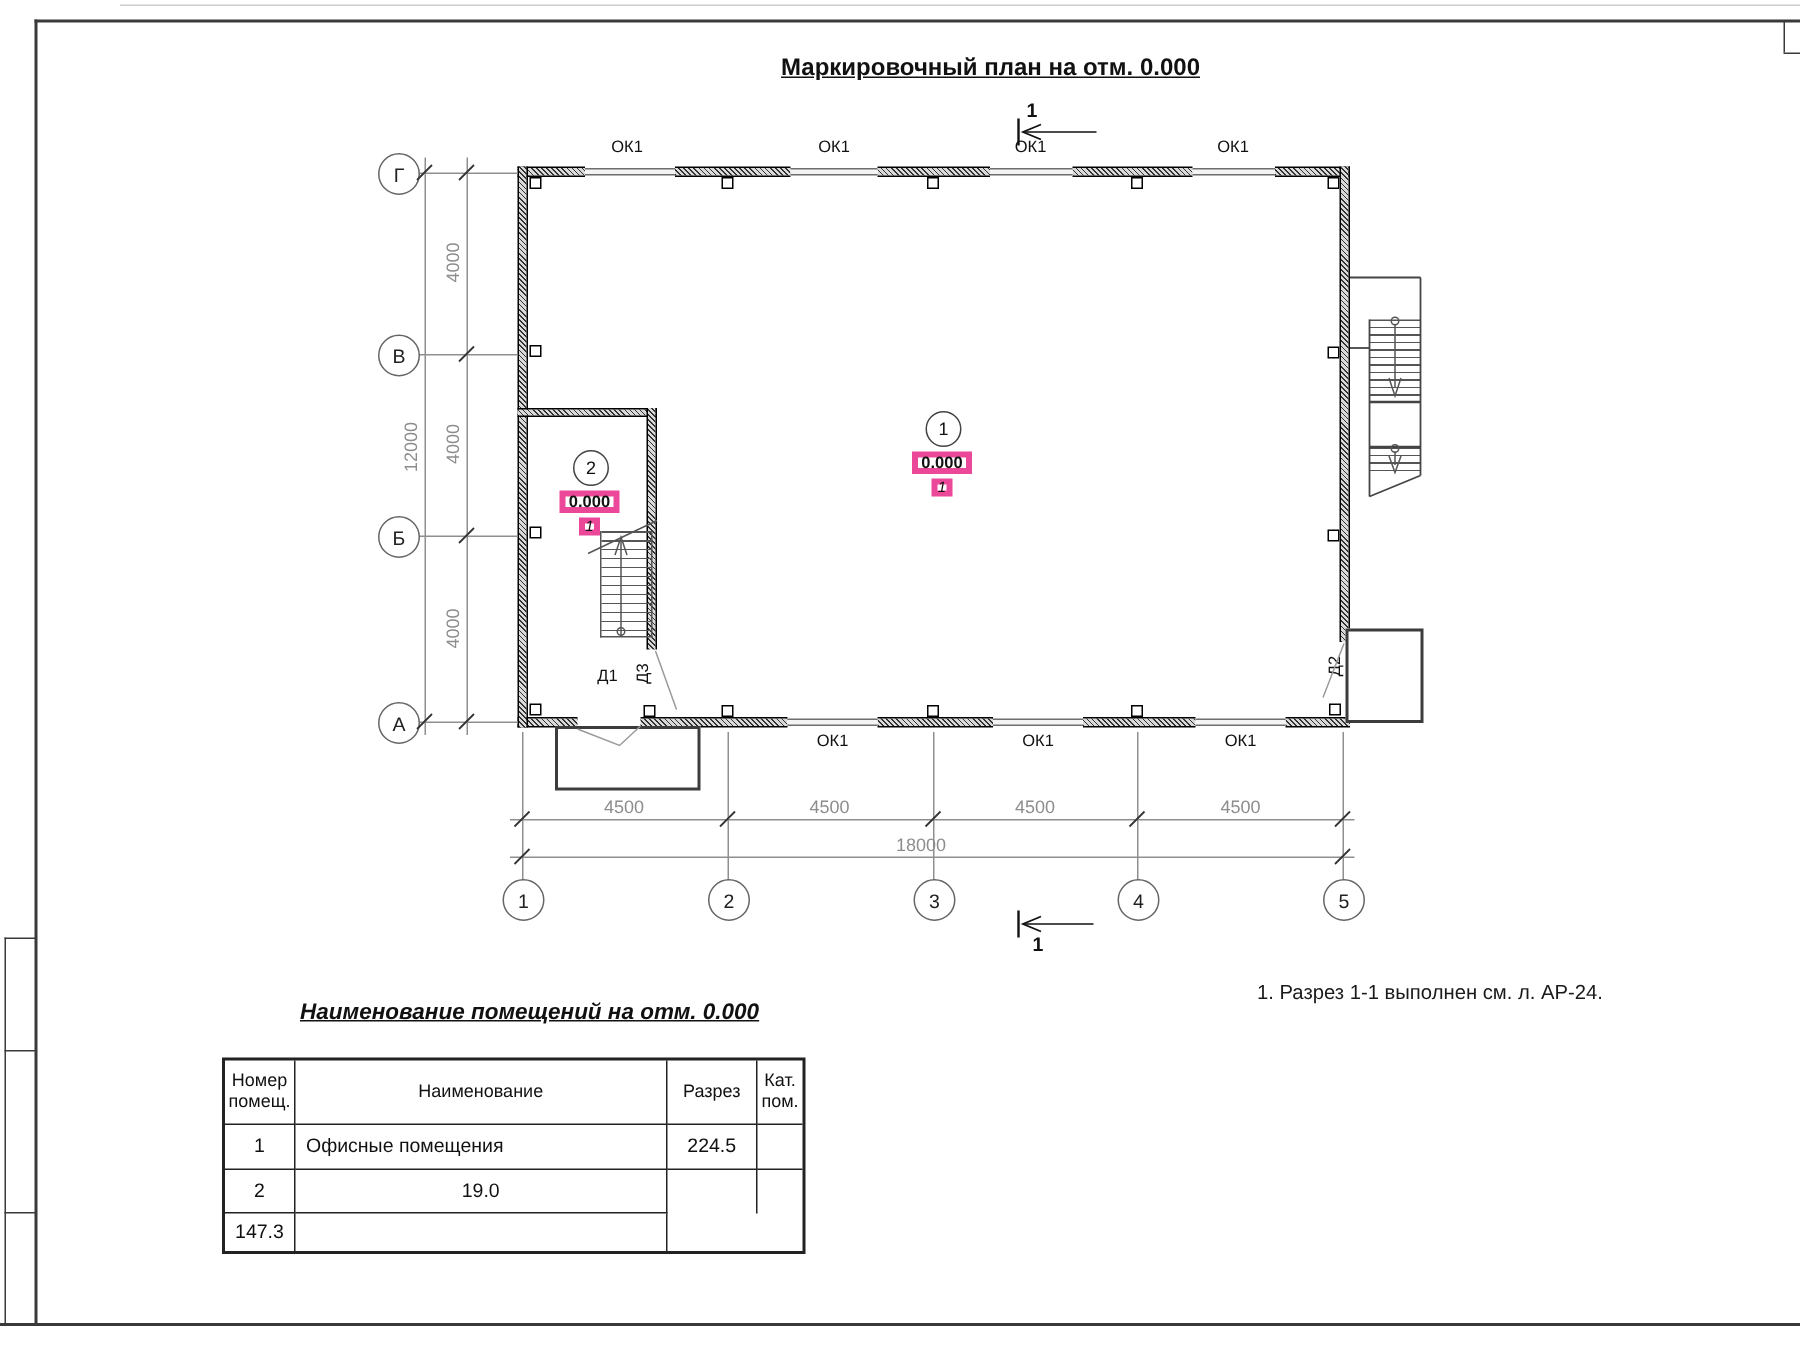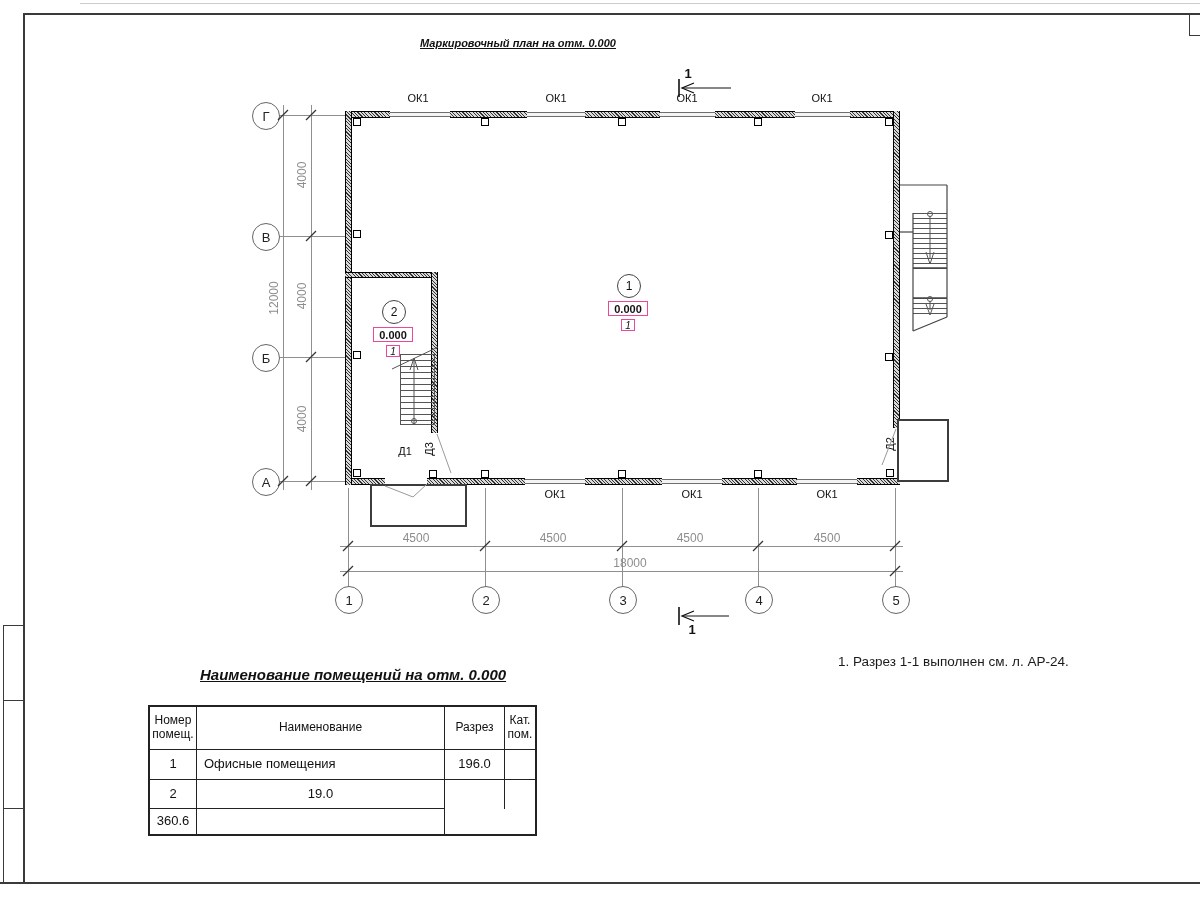--- a/index.html
+++ b/index.html
@@ -15,29 +15,29 @@
   .pier{position:absolute;width:8px;height:8px;box-sizing:border-box;border:1px solid #000;background:#fff;}
   
   .hl{position:absolute;height:1px;background:#8f8f8f;}
   .vl{position:absolute;width:1px;background:#8f8f8f;}
   .frameln{background:#3a3a3a;}
   
   .acirc{position:absolute;width:26px;height:26px;border:1px solid #666;border-radius:50%;background:#fff;
          display:flex;align-items:center;justify-content:center;font-size:13px;color:#222;}
   .rcirc{position:absolute;width:22px;height:22px;border:1px solid #444;border-radius:50%;background:#fff;
          display:flex;align-items:center;justify-content:center;font-size:12px;color:#111;}
-  .box{position:absolute;box-sizing:border-box;border:1px solid #ec4899;background:#fff;
+  .box{position:absolute;box-sizing:border-box;border:4px solid #ec4899;background:#fff;
        display:flex;align-items:center;justify-content:center;}
   .dimt{position:absolute;color:#8d8d8d;font-size:12px;text-align:center;width:60px;height:14px;line-height:14px;}
   .rot{transform:rotate(-90deg);}
   .lbl{position:absolute;color:#111;font-size:11px;text-align:center;}
   .porch{position:absolute;box-sizing:border-box;border:2px solid #3c3c3c;background:#fff;}
   .treads{position:absolute;background:repeating-linear-gradient(to bottom,#555 0,#555 1px,transparent 1px,transparent 6px);}
   .treads5{position:absolute;background:repeating-linear-gradient(to bottom,#555 0,#555 1px,transparent 1px,transparent 5px);}
-  .title{position:absolute;font-size:11px;font-style:italic;font-weight:700;text-decoration:underline;text-align:left;}
+  .title{position:absolute;font-size:16px;font-weight:700;text-decoration:underline;text-align:right;}
   .stitle{position:absolute;font-size:15px;font-style:italic;font-weight:700;text-decoration:underline;}
   .note{position:absolute;font-size:13.5px;color:#1a1a1a;}
   .secnum{position:absolute;font-size:13px;font-weight:700;text-align:center;width:16px;}
   
   .tbl{position:absolute;left:148px;top:705px;display:grid;grid-template-columns:47px 248px 60px 30px;
        grid-template-rows:43px 30px 29px 25px;border:2px solid #222;background:#fff;font-size:13px;}
   .tbl>div{box-sizing:border-box;border-right:1px solid #222;border-bottom:1px solid #222;
            display:flex;align-items:center;justify-content:center;text-align:center;line-height:1.15;}
   .tbl>div:nth-child(4n){border-right:none;}
   .tbl>div:nth-last-child(-n+4){border-bottom:none;}
@@ -142,21 +142,21 @@
   <div class="vl" style="left:485px;top:488px;height:99px;"></div>
   <div class="vl" style="left:622px;top:488px;height:99px;"></div>
   <div class="vl" style="left:758px;top:488px;height:99px;"></div>
   <div class="vl" style="left:895px;top:488px;height:99px;"></div>
   <div class="hl" style="left:340px;top:546px;width:563px;"></div>
   <div class="hl" style="left:340px;top:571px;width:563px;"></div>
   <div class="dimt" style="left:386px;top:531px;">4500</div>
   <div class="dimt" style="left:523px;top:531px;">4500</div>
   <div class="dimt" style="left:660px;top:531px;">4500</div>
   <div class="dimt" style="left:797px;top:531px;">4500</div>
-  <div class="dimt" style="left:600px;top:556px;text-align:center;">18000</div>
+  <div class="dimt" style="left:584px;top:556px;text-align:center;">18000</div>
   <div class="acirc" style="left:335px;top:586px;">
       <span>1</span>
     </div>
   <div class="acirc" style="left:472px;top:586px;">
       <span>2</span>
     </div>
   <div class="acirc" style="left:609px;top:586px;">
       <span>3</span>
     </div>
   <div class="acirc" style="left:745px;top:586px;">
@@ -202,27 +202,27 @@
   <div class="note" style="left:838px;top:654px;">1. Разрез 1-1 выполнен см. л. АР-24.</div>
 
   <div class="stitle" style="left:200px;top:666px;">Наименование помещений на отм. 0.000</div>
   <div class="tbl">
     <div class="hd">Номер помещ.</div>
     <div class="hd">Наименование</div>
     <div class="hd">Разрез</div>
     <div class="hd">Кат. пом.</div>
     <div>1</div>
     <div class="nm">Офисные помещения</div>
-    <div>196.0</div>
+    <div>224.5</div>
     <div></div>
     <div>2</div>
     <div>19.0</div>
     <div></div>
     <div></div>
-    <div>360.6</div>
+    <div>147.3</div>
     <div></div>
   </div>
 
   <svg class="ovl" width="1200" height="900" viewBox="0 0 1200 900">
 
     <g stroke="#333" stroke-width="1.2">
       <line x1="278" y1="120" x2="288" y2="110"></line>
         <line x1="278" y1="486" x2="288" y2="476"></line>
       <line x1="306" y1="120" x2="316" y2="110"></line>
         <line x1="306" y1="241" x2="316" y2="231"></line>

